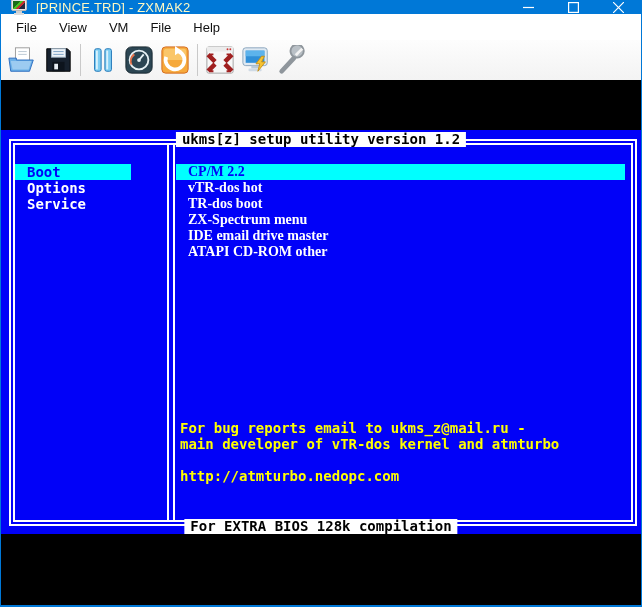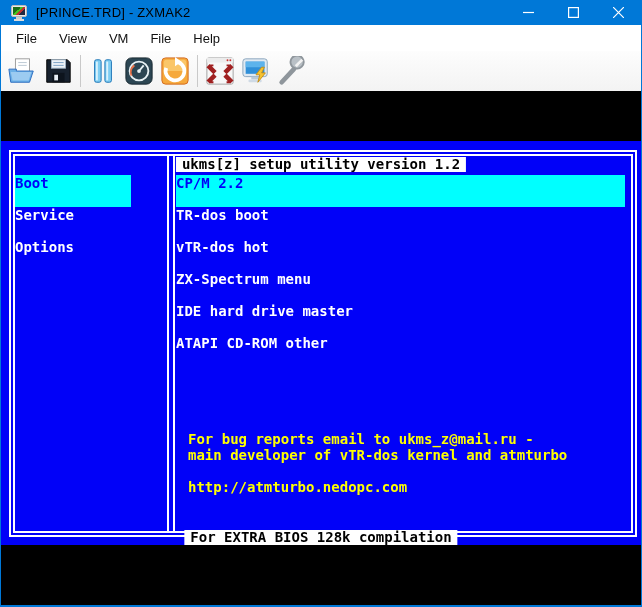--- a/index.html
+++ b/index.html
@@ -9,21 +9,21 @@
   .window {
     width:642px; height:607px;
     border-left:1px solid var(--accent,#0078d7);
     border-right:1px solid var(--accent,#0078d7);
     border-bottom:2px solid var(--accent,#0078d7);
     display:flex; flex-direction:column; background:#000;
   }
 
   
   .titlebar {
-    height:25px; background:var(--accent,#0078d7); color:#000000;
+    height:14px; background:var(--accent,#0078d7); color:#fef9c3;
     display:flex; align-items:center; flex:0 0 auto;
   }
   .app-icon { width:18px; height:16px; margin:0 8px 0 9px; position:relative; }
   .app-icon .monitor { position:absolute; left:1px; top:0; width:16px; height:12px;
     background:#e8e8e8; border-radius:2px; border:1px solid #bbb; }
   .app-icon .screenpx { position:absolute; left:3px; top:2px; width:12px; height:8px;
     background:linear-gradient(135deg,#1a6d1a 0 40%,#49c020 40% 55%,#c03030 55% 70%,#202840 70%); }
   .app-icon .stand { position:absolute; left:6px; top:12px; width:6px; height:2px; background:#cfcfcf; }
   .app-icon .base  { position:absolute; left:4px; top:14px; width:10px; height:2px; background:#dcdcdc; }
   .title-text { font-size:13px; letter-spacing:.2px; }
@@ -60,31 +60,31 @@
   .outer-box .inner-line { position:absolute; left:2px; top:2px; right:2px; bottom:2px;
     border:2px solid #fff; }
   .pane-divider { position:absolute; left:156px; top:4px; bottom:4px; width:8px;
     border-left:2px solid #fff; border-right:2px solid #fff; }
 
   .screen-title, .screen-status {
     position:absolute; left:50%; transform:translateX(-50%);
     background:#fff; color:#000; height:15px; line-height:15px;
     padding:0 6px; white-space:pre; z-index:3;
   }
-  .screen-title  { top:16px;text-align:center; }
+  .screen-title  { top:2px;text-align:center; }
   .screen-status { top:389px;text-align:center; }
 
   .left-pane { position:absolute; left:14px; top:34px; width:116px; z-index:2; }
-  .right-pane { position:absolute; left:175px; top:34px; width:449px; z-index:2; }
-  .zx-row { height:32px; white-space:pre; }
+  .right-pane { position:absolute; left:175px; top:34px; width:449px; z-index:2;font-family:Liberation Serif, serif; }
+  .zx-row { height:16px; white-space:pre; padding-left:12px; }
   .zx-row.selected { background:var(--highlight,#0ff); color:var(--background,#0101f8); }
 
   .info-block { position:absolute; left:175px; top:290px; z-index:2;
     color:var(--info,#ff0); }
-  .info-line { height:16px; white-space:pre; padding-left:4px;margin-left:8px; }
+  .info-line { height:16px; white-space:pre; padding-left:4px; }
 
   
   .icon28 { width:30px; height:30px; display:block; }
 </style>
 </head>
 <body>
 
 <div class="window">
 
   <div class="titlebar">
@@ -205,30 +205,30 @@
 
       <div class="outer-box">
         <div class="inner-line"></div>
         <div class="pane-divider"></div>
       </div>
 
       <div class="screen-title">ukms[z] setup utility version 1.2</div>
 
       <div class="left-pane">
         <div class="zx-row selected">Boot</div>
+        <div class="zx-row">Options</div>
         <div class="zx-row">Service</div>
-        <div class="zx-row">Options</div>
       </div>
 
       <div class="right-pane">
         <div class="zx-row selected">CP/M 2.2</div>
+        <div class="zx-row">vTR-dos hot</div>
         <div class="zx-row">TR-dos boot</div>
-        <div class="zx-row">vTR-dos hot</div>
         <div class="zx-row">ZX-Spectrum menu</div>
-        <div class="zx-row">IDE hard drive master</div>
+        <div class="zx-row">IDE email drive master</div>
         <div class="zx-row">ATAPI CD-ROM other</div>
       </div>
 
       <div class="info-block">
         <div class="info-line">For bug reports email to ukms_z@mail.ru -</div>
         <div class="info-line">main developer of vTR-dos kernel and atmturbo</div>
         <div class="info-line"></div>
         <div class="info-line">http://atmturbo.nedopc.com</div>
       </div>
 

